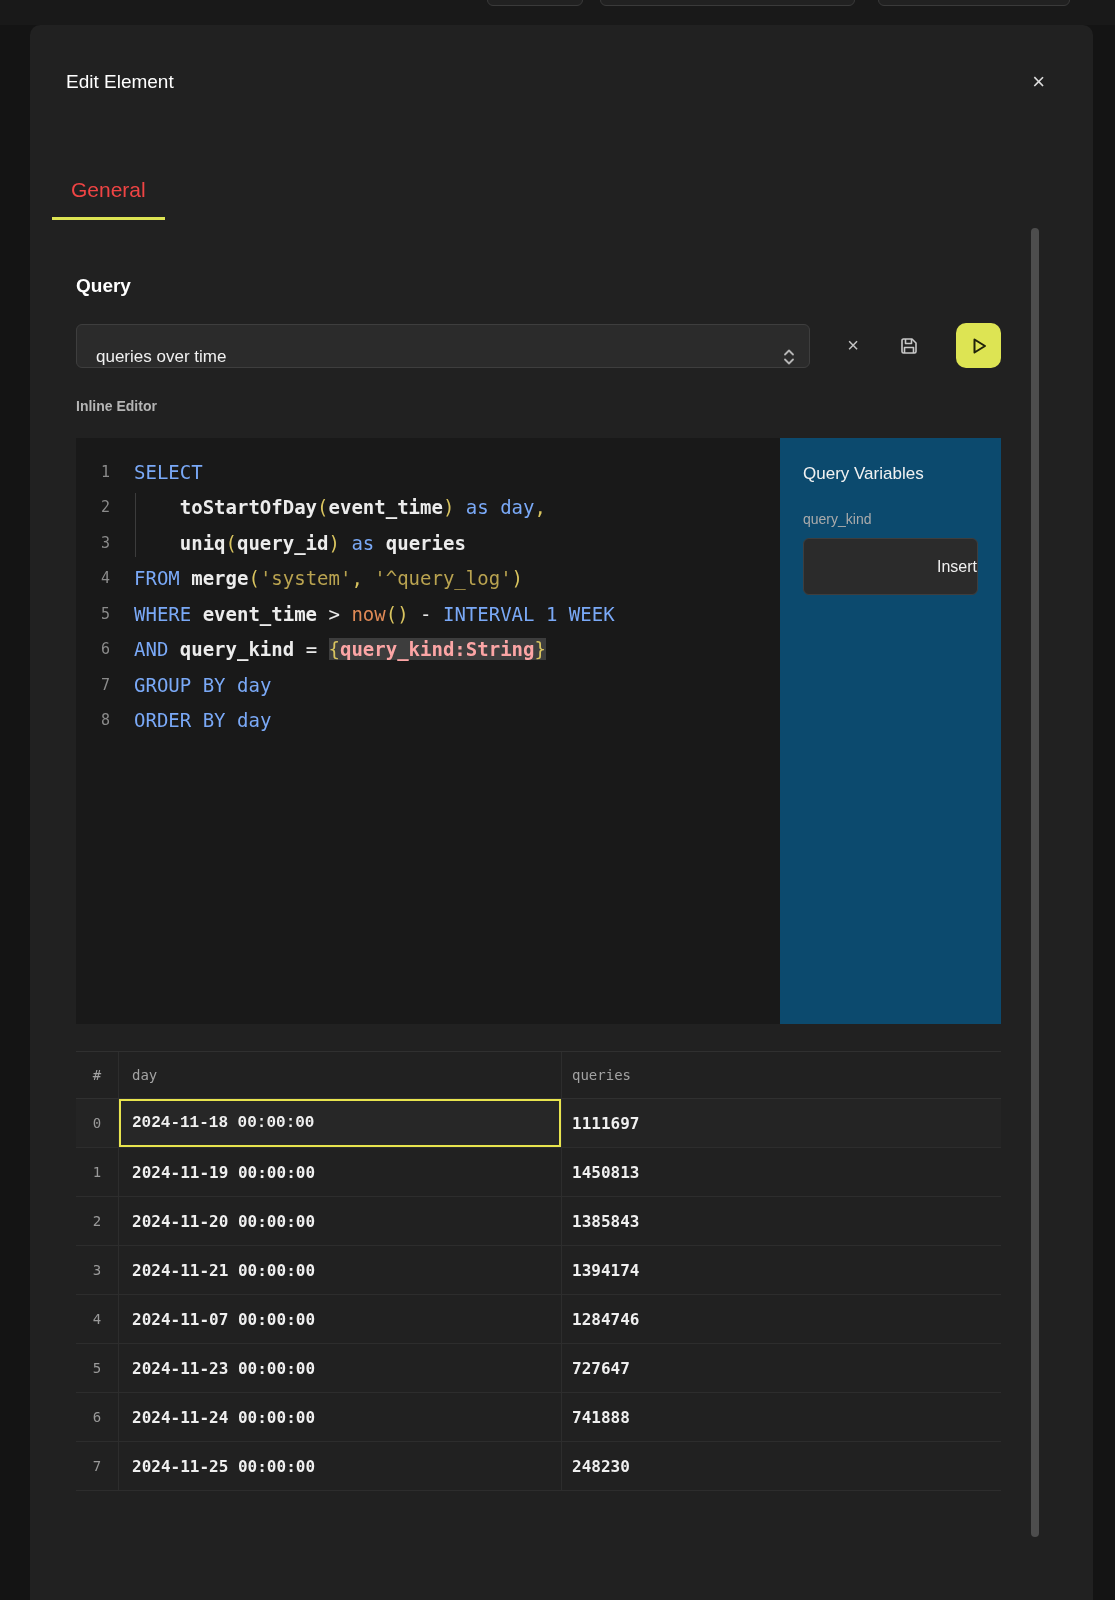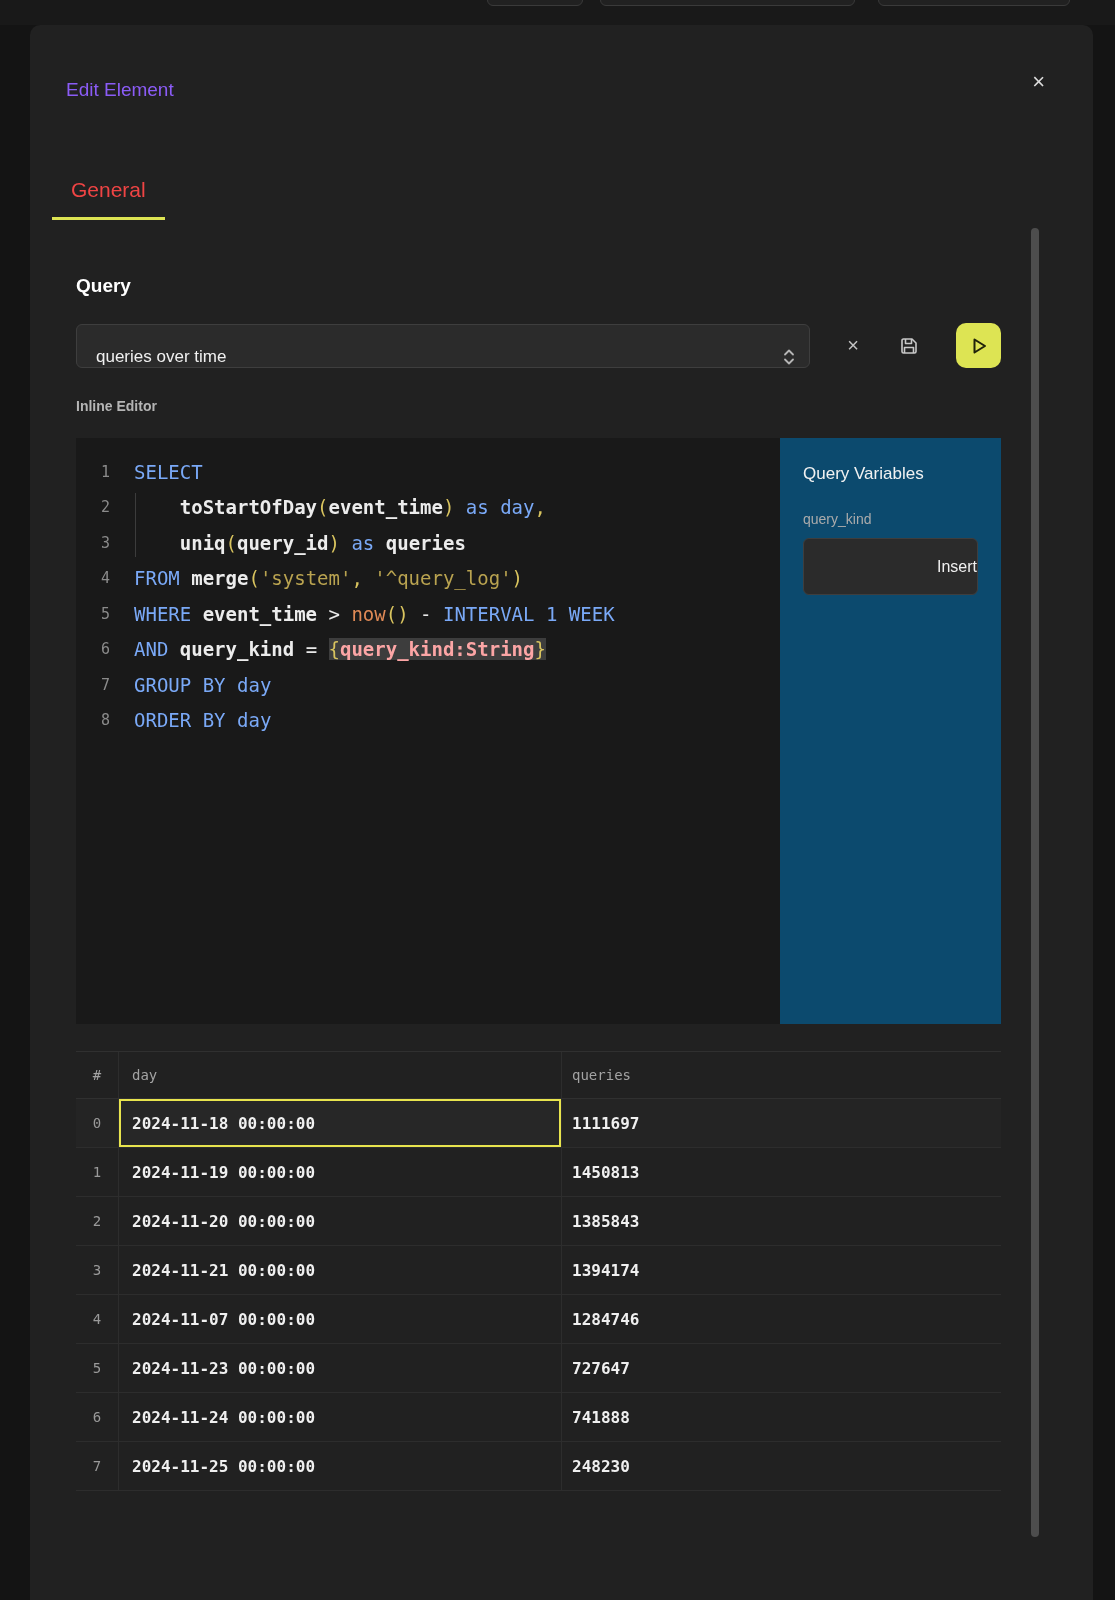--- a/index.html
+++ b/index.html
@@ -21,21 +21,21 @@
   }
   
   .topbar{position:absolute;top:0;left:0;right:0;height:25px;background:#191919;}
   .tb-btn{position:absolute;top:-14px;height:20px;border:1px solid #3a3a3a;background:#212121;border-radius:6px;}
   .tb1{left:487px;width:96px;}
   .tb2{left:600px;width:255px;}
   .tb3{left:878px;width:192px;}
 
   
   .modal{position:absolute;left:30px;top:25px;width:1063px;height:1600px;background:#212121;border-radius:10px 10px 0 0;}
-  .modal-title{position:absolute;left:36px;top:54px;font-size:19px;font-weight:500;color:#8b5cf6;}
+  .modal-title{position:absolute;left:36px;top:46px;font-size:19px;font-weight:500;color:#ffffff;}
   .close-btn{position:absolute;right:44px;top:42px;background:none;border:none;color:#dcdcdc;font-size:22px;line-height:1;cursor:pointer;padding:4px;font-family:inherit;}
   .tab{position:absolute;left:22px;top:153px;padding:0 19px 15px;font-size:21px;color:#ef4444;border-bottom:3px solid var(--accent);cursor:pointer;}
 
   .content{position:absolute;left:46px;top:228px;width:925px;}
   .query-heading{margin:22px 0 0;font-size:19px;font-weight:700;color:#ffffff;}
 
   .query-row{margin-top:26px;height:45px;display:flex;align-items:center;}
   .select{width:734px;height:44px;background:#2b2b2b;border:1px solid #3e3e3e;border-radius:6px;display:flex;align-items:flex-end;padding:0 14px 0 19px;font-size:17px;color:#f0f0f0;cursor:pointer;}
   .sel-val{flex:1;}
   .icon-btn{background:none;border:none;color:#c4c4c4;cursor:pointer;display:flex;align-items:center;justify-content:center;font-family:inherit;}
@@ -71,21 +71,21 @@
   .t-grid{display:grid;grid-template-columns:42px 443px 1fr;align-items:stretch;}
   .t-header{height:47px;color:#a3a3a3;font-size:14px;border-bottom:1px solid #303030;}
   .tcell{display:flex;align-items:center;height:100%;}
   .c-center{justify-content:center;}
   .p-day{padding-left:13px;}
   .p-q{padding-left:10px;}
   .bl{border-left:1px solid #2d2d2d;}
   .t-row{height:49px;font-size:16px;font-weight:bold;color:#f0f0f0;border-bottom:1px solid #2d2d2d;cursor:default;}
   .t-row .c-idx{font-size:14px;font-weight:normal;color:#9a9a9a;}
   .t-row.selrow{background:#242424;}
-  .c-day.sel{box-shadow:inset 0 0 0 2px var(--selection);background:#272727;}
+  .c-day.sel{box-shadow:inset 0 0 0 2px var(--selection);background:#272727;font-family:Liberation Mono, monospace;}
   .t-footer{height:24px;}
 
   .scroll-thumb{position:absolute;left:1001px;top:203px;width:8px;height:1309px;background:#4d4d4d;border-radius:4px;cursor:grab;}
 </style>
 </head>
 <body>
 
 <div class="topbar">
   <div class="tb-btn tb1"></div>
   <div class="tb-btn tb2"></div>

